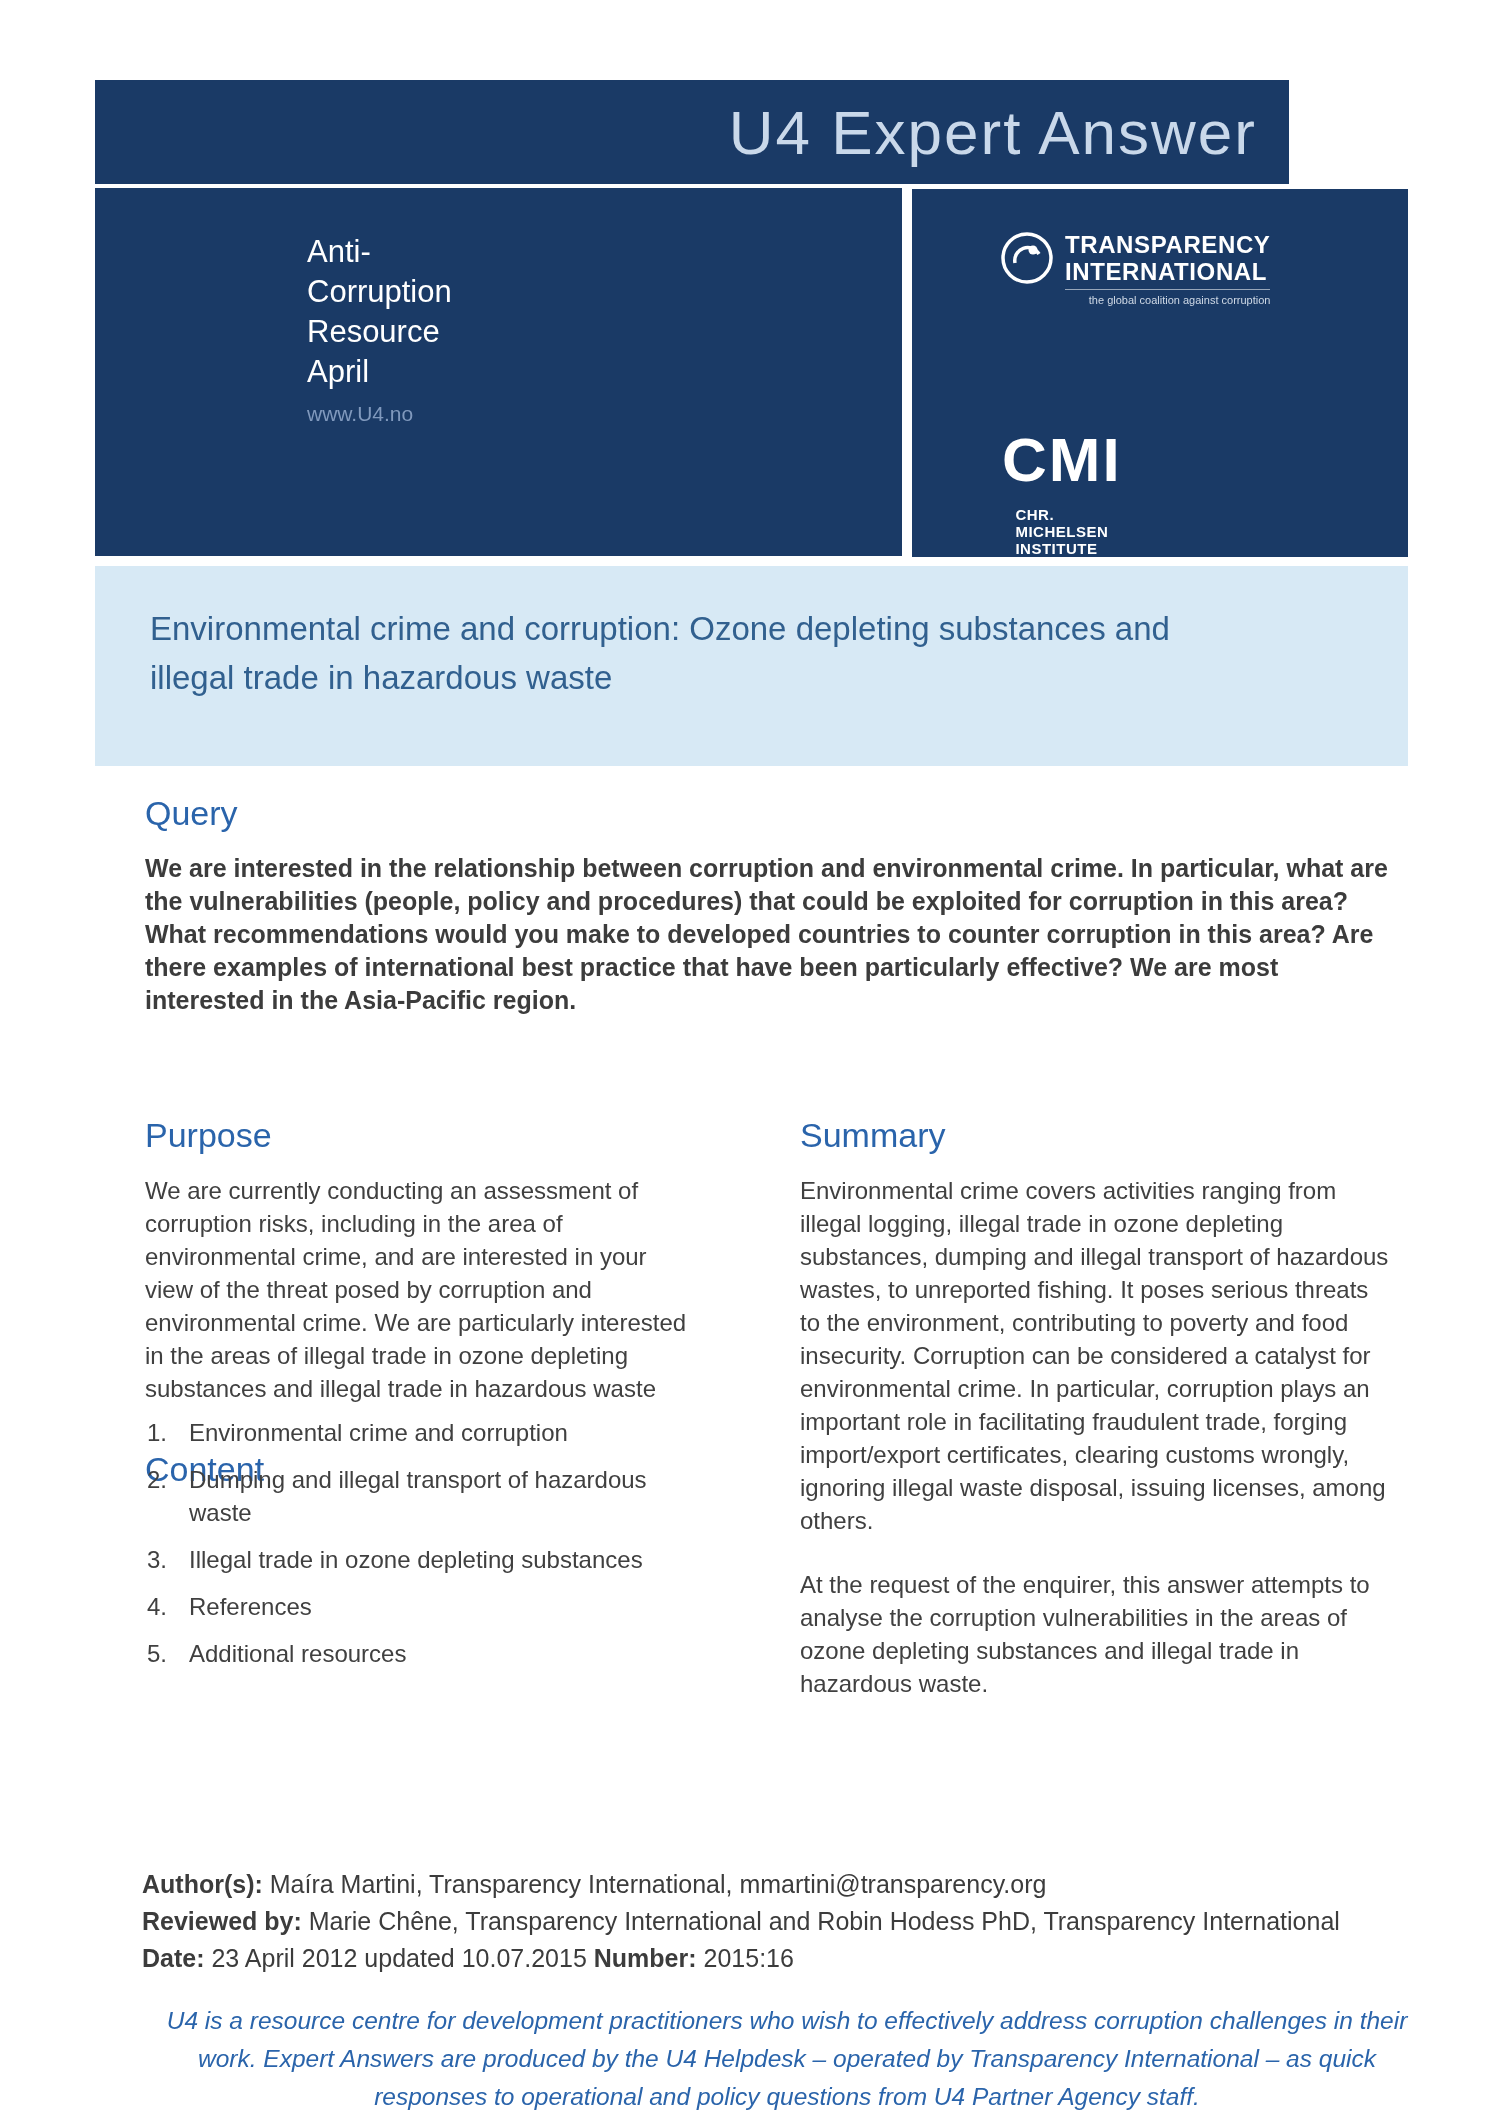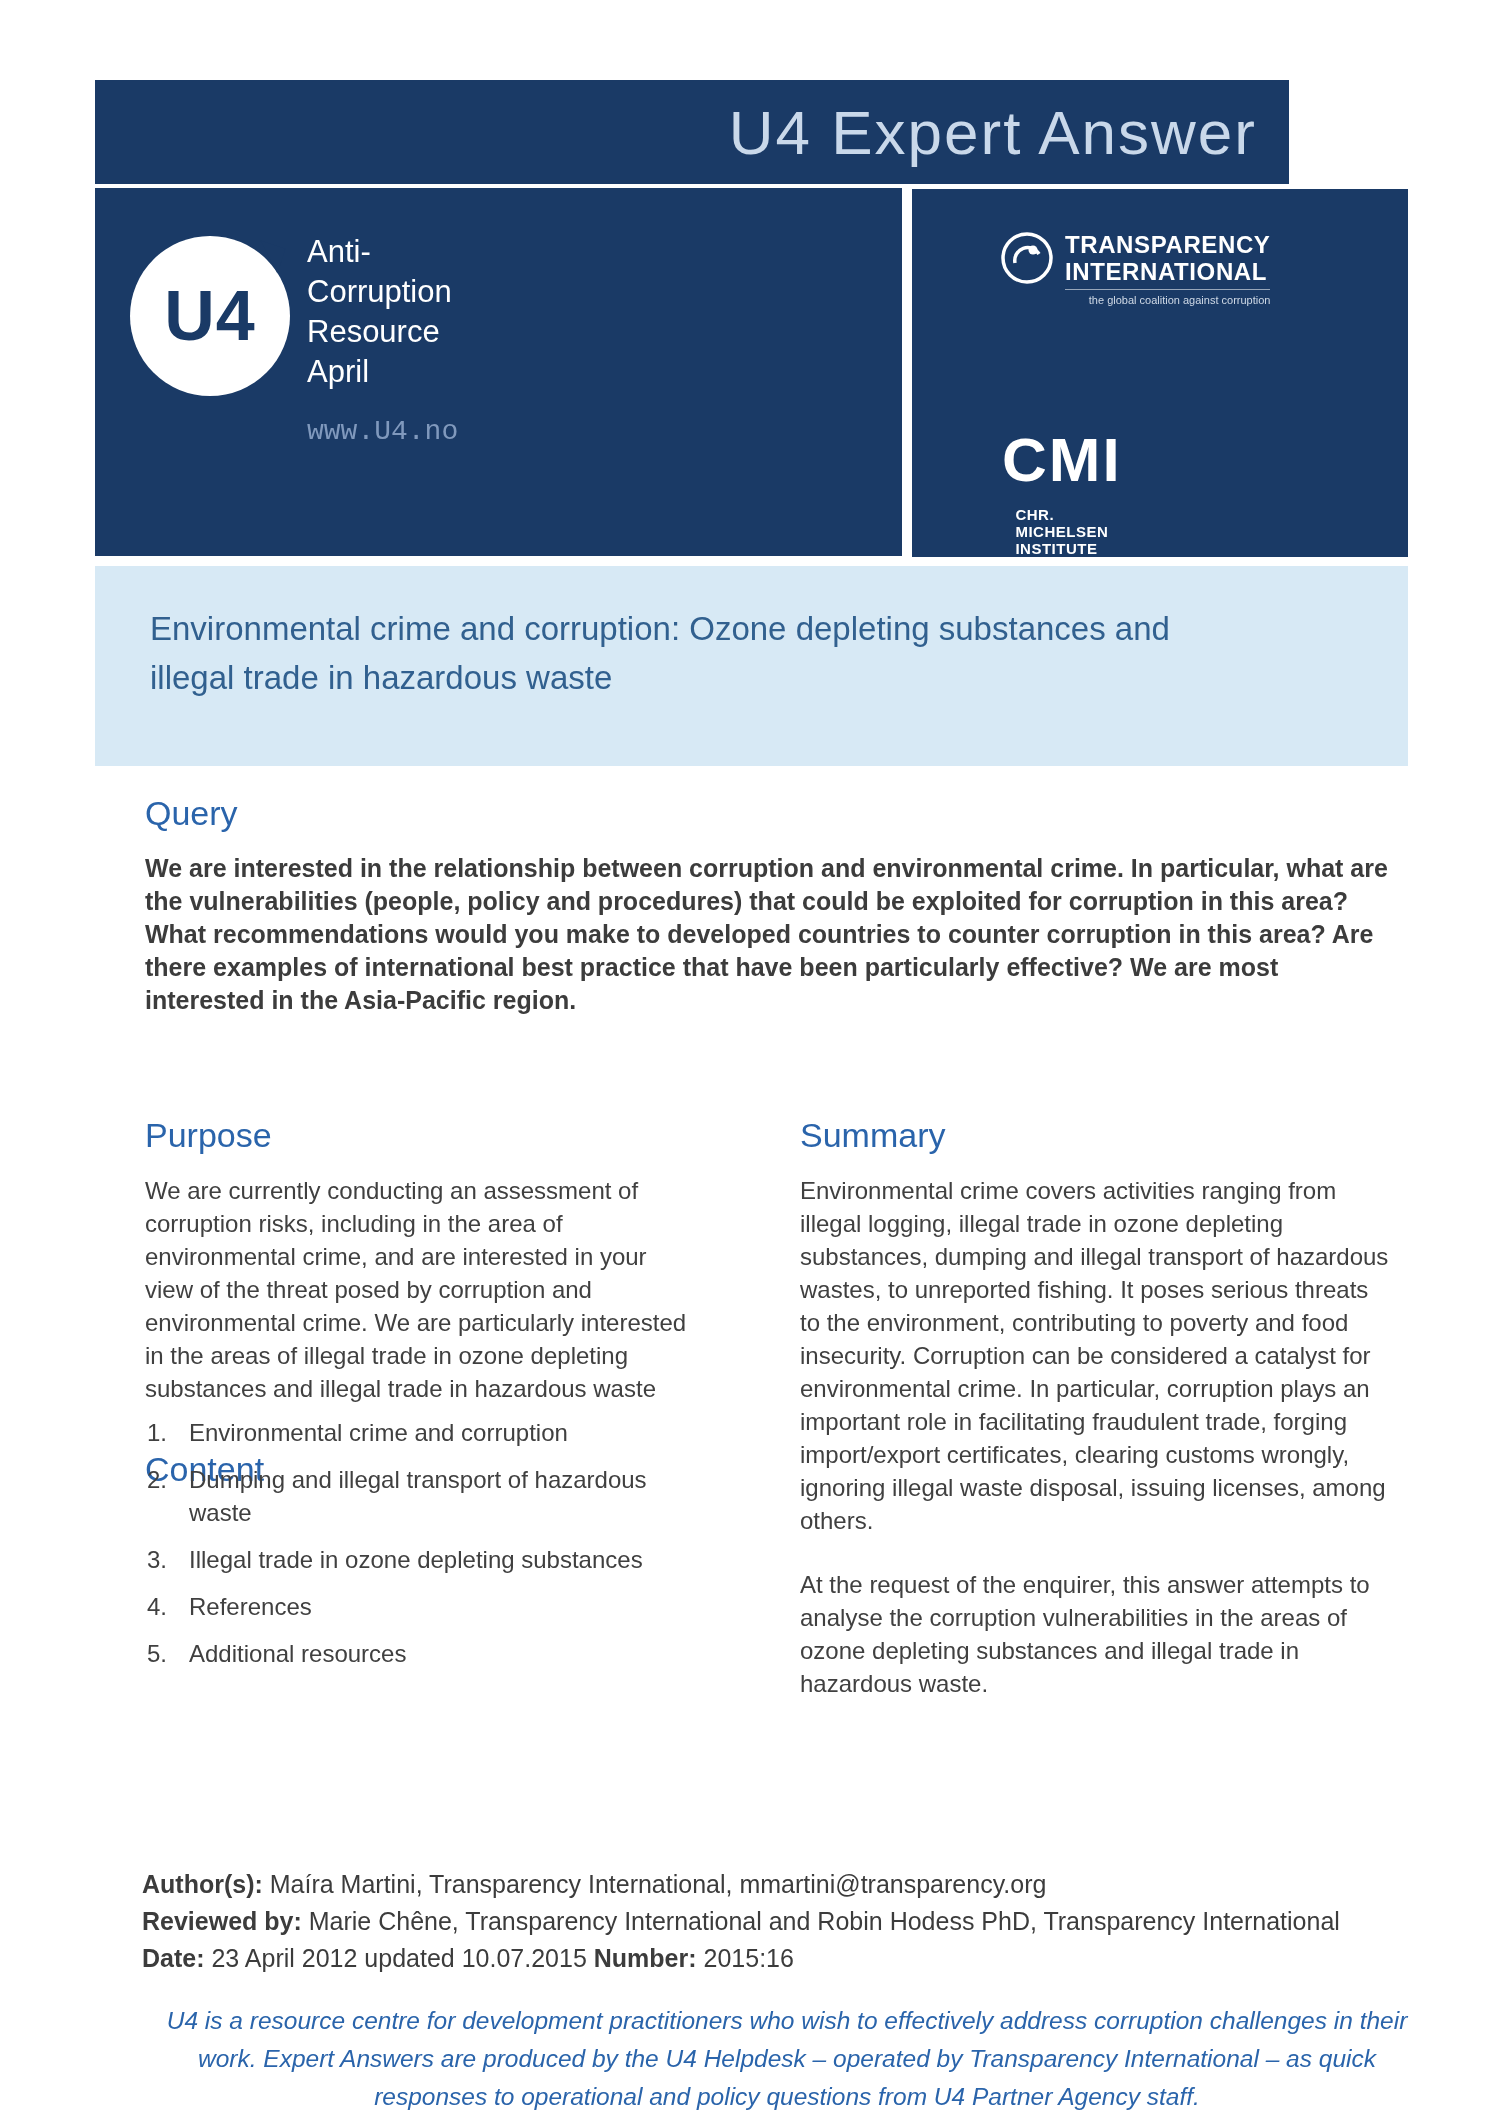--- a/index.html
+++ b/index.html
@@ -46,21 +46,21 @@
     position:absolute;right:8px;top:8px;width:0;height:0;
     border-left:26px solid transparent;
     border-top:26px solid var(--navy);
     transform:rotate(18deg);
   }
   .u4-wordmark{
     position:absolute;left:212px;top:44px;color:#ffffff;
     font-size:31px;line-height:40px;font-weight:400;
   }
   .u4-url{
-    font-size:28px;color:#8099bd;margin-top:20px;font-family:Liberation Mono, monospace;
+    font-size:21px;color:#8099bd;margin-top:2px;
   }
 
   .panel-right{
     position:absolute;left:912px;top:189px;width:496px;height:368px;
     background:var(--navy);
   }
   .ti-logo{
     position:absolute;left:88px;top:42px;display:flex;gap:11px;align-items:flex-start;
   }
   .ti-icon{width:54px;height:54px;flex:0 0 auto;}
@@ -140,24 +140,20 @@
 </head>
 <body>
 
 <div>
 
   <header class="banner">
     <span class="banner-title">U4 Expert Answer</span>
   </header>
 
   <div class="panel-left">
-    <div class="u4-circle">
-      <span class="u4-monogram">U4</span>
-      <span class="u4-notch"></span>
-    </div>
     <div class="u4-wordmark">
       <div>Anti-</div>
       <div>Corruption</div>
       <div>Resource</div>
       <div>April</div>
       <div class="u4-url">www.U4.no</div>
     </div>
   </div>
 
   <div class="panel-right">

